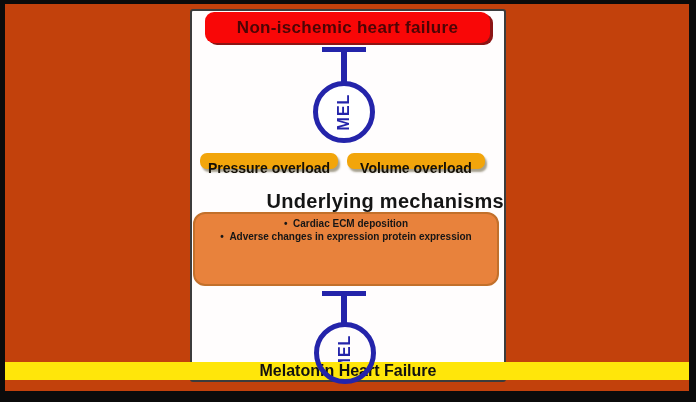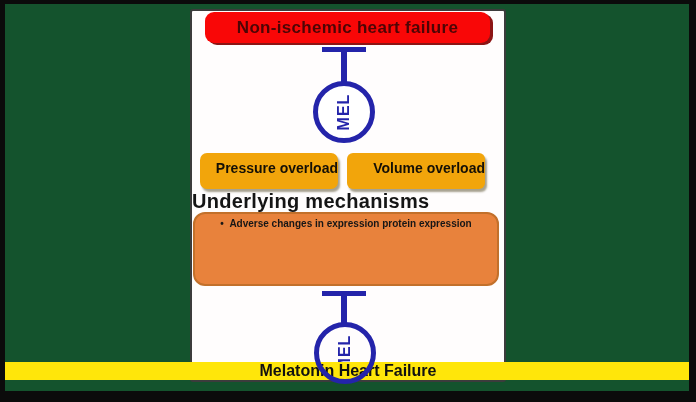--- a/index.html
+++ b/index.html
@@ -2,21 +2,21 @@
 <html style="--top_box_fill: #f90707; --top_box_text: #4d0505; --overload_fill: #f2a50b; --mechanisms_fill: #e8823c; --mechanisms_border: #c2702b; --inhibitor_blue: #2424aa; --banner_fill: #ffe60a; --frame: #0b0b0b;"><head>
 <meta charset="utf-8">
 <style>
   html, body { margin: 0; padding: 0; background: #ffffff; }
   body { font-family: "Liberation Sans", sans-serif; }
 
   .canvas {
     position: relative;
     width: 696px;
     height: 402px;
-    background: #14532d;
+    background: #c2410c;
     overflow: hidden;
   }
 
   
   .frame { position: absolute; background: var(--frame, #0b0b0b); z-index: 10; }
   .frame-top    { left: 0; top: 0; width: 696px; height: 4px; }
   .frame-bottom { left: 0; top: 391px; width: 696px; height: 11px; }
   .frame-left   { left: 0; top: 0; width: 5px; height: 402px; }
   .frame-right  { right: 0; top: 0; width: 7px; height: 402px; }
 
@@ -71,35 +71,35 @@
     color: var(--inhibitor_blue, #2424aa);
     font-size: 16px; font-weight: bold;
     letter-spacing: 1px;
     transform: rotate(-90deg);
     display: block;
   }
 
   
   .overload-box {
     position: absolute;
-    top: 142px; width: 138px; height: 36px;
+    top: 142px; width: 138px; height: 16px;
     background: var(--overload_fill, #f2a50b);
     border-radius: 7px;
     box-shadow: 2px 3px 2px rgba(60, 50, 10, 0.45);
     color: #151006; font-size: 14px; font-weight: bold;
-    text-align: right; line-height: 30px;
+    text-align: center; line-height: 30px;
   }
   .overload-left  { left: 8px; }
-  .overload-right { left: 155px; border-radius: 6px; }
+  .overload-right { left: 155px; }
 
   
   .mechanisms-heading {
     position: absolute;
     left: 0; top: 179px; width: 100%;
-    text-align: left;
+    text-align: right;
     color: #151515; font-size: 20px; font-weight: bold;
     letter-spacing: 0.3px;
   }
   .mechanisms-box {
     position: absolute;
     left: 1px; top: 201px;
     width: 298px; height: 64px;
     background: var(--mechanisms_fill, #e8823c);
     border: 2px solid var(--mechanisms_border, #c2702b);
     border-radius: 12px;
@@ -139,20 +139,21 @@
     <div class="mel-circle mel-circle-top">
       <span class="mel-text">MEL</span>
     </div>
 
     <div class="overload-box overload-left">Pressure overload</div>
     <div class="overload-box overload-right">Volume overload</div>
 
     <div class="mechanisms-heading">Underlying mechanisms</div>
 
     <div class="mechanisms-box">
+      <div class="bullet-line"><span>Cardiac ECM deposition</span></div>
       <div class="bullet-line"><span>Adverse changes in expression protein expression</span></div>
     </div>
 
     <div class="tbar tbar-bottom"></div>
     <div class="stem stem-bottom"></div>
     <div class="mel-label-wrap">
       <span class="mel-text">MEL</span>
     </div>
     <div class="mel-circle mel-circle-bottom"></div>
 

